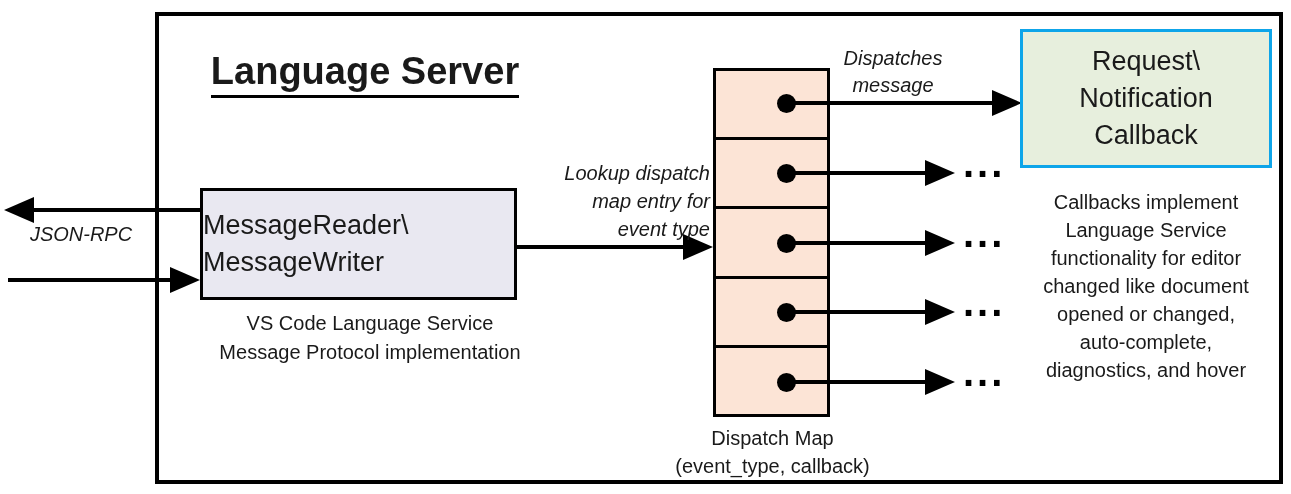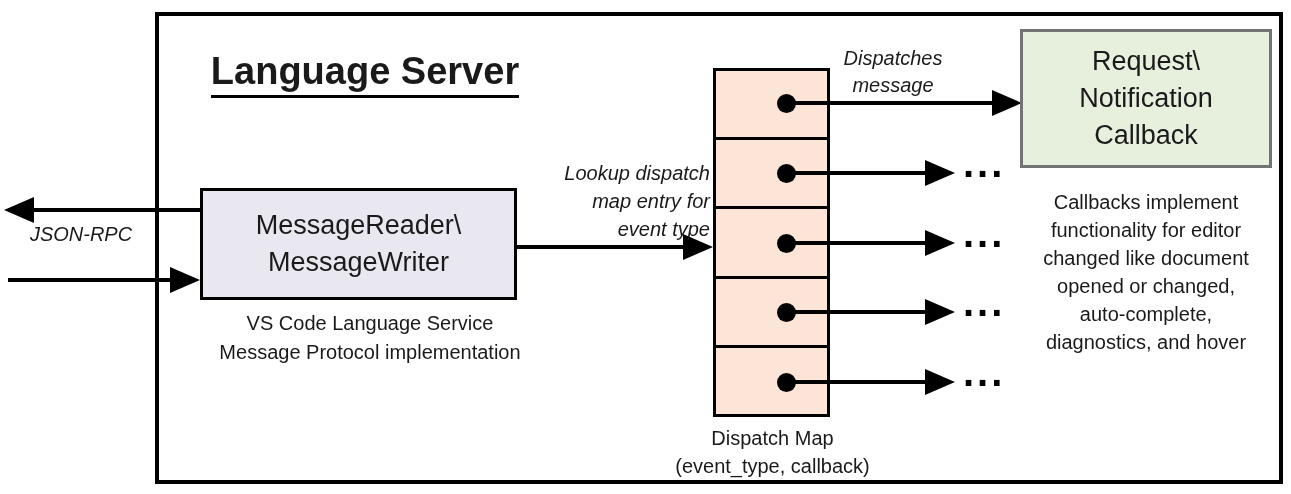--- a/index.html
+++ b/index.html
@@ -8,41 +8,41 @@
     font-family:"Liberation Sans",sans-serif;color:#1a1a1a;overflow:hidden;
   }
   .abs{position:absolute;}
   
   #outer-frame{left:155px;top:12px;width:1128px;height:472px;border:4px solid #000;box-sizing:border-box;}
   
   #diagram-title{left:165px;top:50px;width:400px;text-align:center;font-size:38px;font-weight:700;}
   #diagram-title span{border-bottom:3px solid #000;padding-bottom:3px;}
   
   #reader-box{left:200px;top:188px;width:317px;height:112px;background:#e9e8f1;border:3px solid #000;
-    box-sizing:border-box;display:flex;flex-direction:column;align-items:center;justify-content:center;
+    box-sizing:border-box;display:flex;flex-direction:column;align-items:flex-start;justify-content:center;
     font-size:27px;line-height:37px;text-align:center;}
   #reader-caption{left:190px;top:309px;width:360px;text-align:center;font-size:20px;line-height:29px;}
   
   .hline{position:absolute;height:4px;background:#000;}
   .ah-right{position:absolute;width:0;height:0;border-top:13px solid transparent;border-bottom:13px solid transparent;border-left:30px solid #000;}
   .ah-left{position:absolute;width:0;height:0;border-top:13px solid transparent;border-bottom:13px solid transparent;border-right:30px solid #000;}
   #io-label{left:8px;top:221px;width:146px;text-align:center;font-style:italic;font-size:20px;line-height:26px;}
   
   #lookup-label{left:500px;top:159px;width:210px;text-align:right;font-style:italic;font-size:20px;line-height:28px;}
   
   #dispatch-map{left:713px;top:68px;width:117px;height:349px;border:3px solid #000;box-sizing:border-box;
     background:#fce4d6;display:flex;flex-direction:column;}
   #dispatch-map .map-cell{flex:1;border-bottom:3px solid #000;}
   #dispatch-map .map-cell:last-child{border-bottom:none;}
   .dot{position:absolute;width:19px;height:19px;border-radius:50%;background:#000;}
   .ellipsis{position:absolute;font-size:40px;font-weight:700;letter-spacing:3px;color:#000;}
   
   #dispatches-label{left:823px;top:45px;width:140px;text-align:center;font-style:italic;font-size:20px;line-height:27px;}
   
-  #callback-box{left:1020px;top:29px;width:252px;height:139px;background:#e7efdd;border:3px solid #737373;
+  #callback-box{left:1020px;top:29px;width:252px;height:139px;background:#e7efdd;border:3px solid #0ea5e9;
     box-sizing:border-box;display:flex;flex-direction:column;align-items:center;justify-content:center;
     font-size:27px;line-height:37px;text-align:center;}
   #callback-note{left:1016px;top:188px;width:260px;text-align:center;font-size:20px;line-height:28px;}
   
   #map-caption{left:655px;top:424px;width:235px;text-align:center;font-size:20px;line-height:28px;}
 </style>
 </head>
 <body>
 
 <div id="canvas">
@@ -119,20 +119,21 @@
   </div>
 
   <div class="abs" id="callback-box">
     <div>Request\</div>
     <div>Notification</div>
     <div>Callback</div>
   </div>
 
   <div class="abs" id="callback-note">
     <div>Callbacks implement</div>
+    <div>Language Service</div>
     <div>functionality for editor</div>
     <div>changed like document</div>
     <div>opened or changed,</div>
     <div>auto-complete,</div>
     <div>diagnostics, and hover</div>
   </div>
 
   <div class="abs" id="map-caption">
     <div>Dispatch Map</div>
     <div>(event_type, callback)</div>

